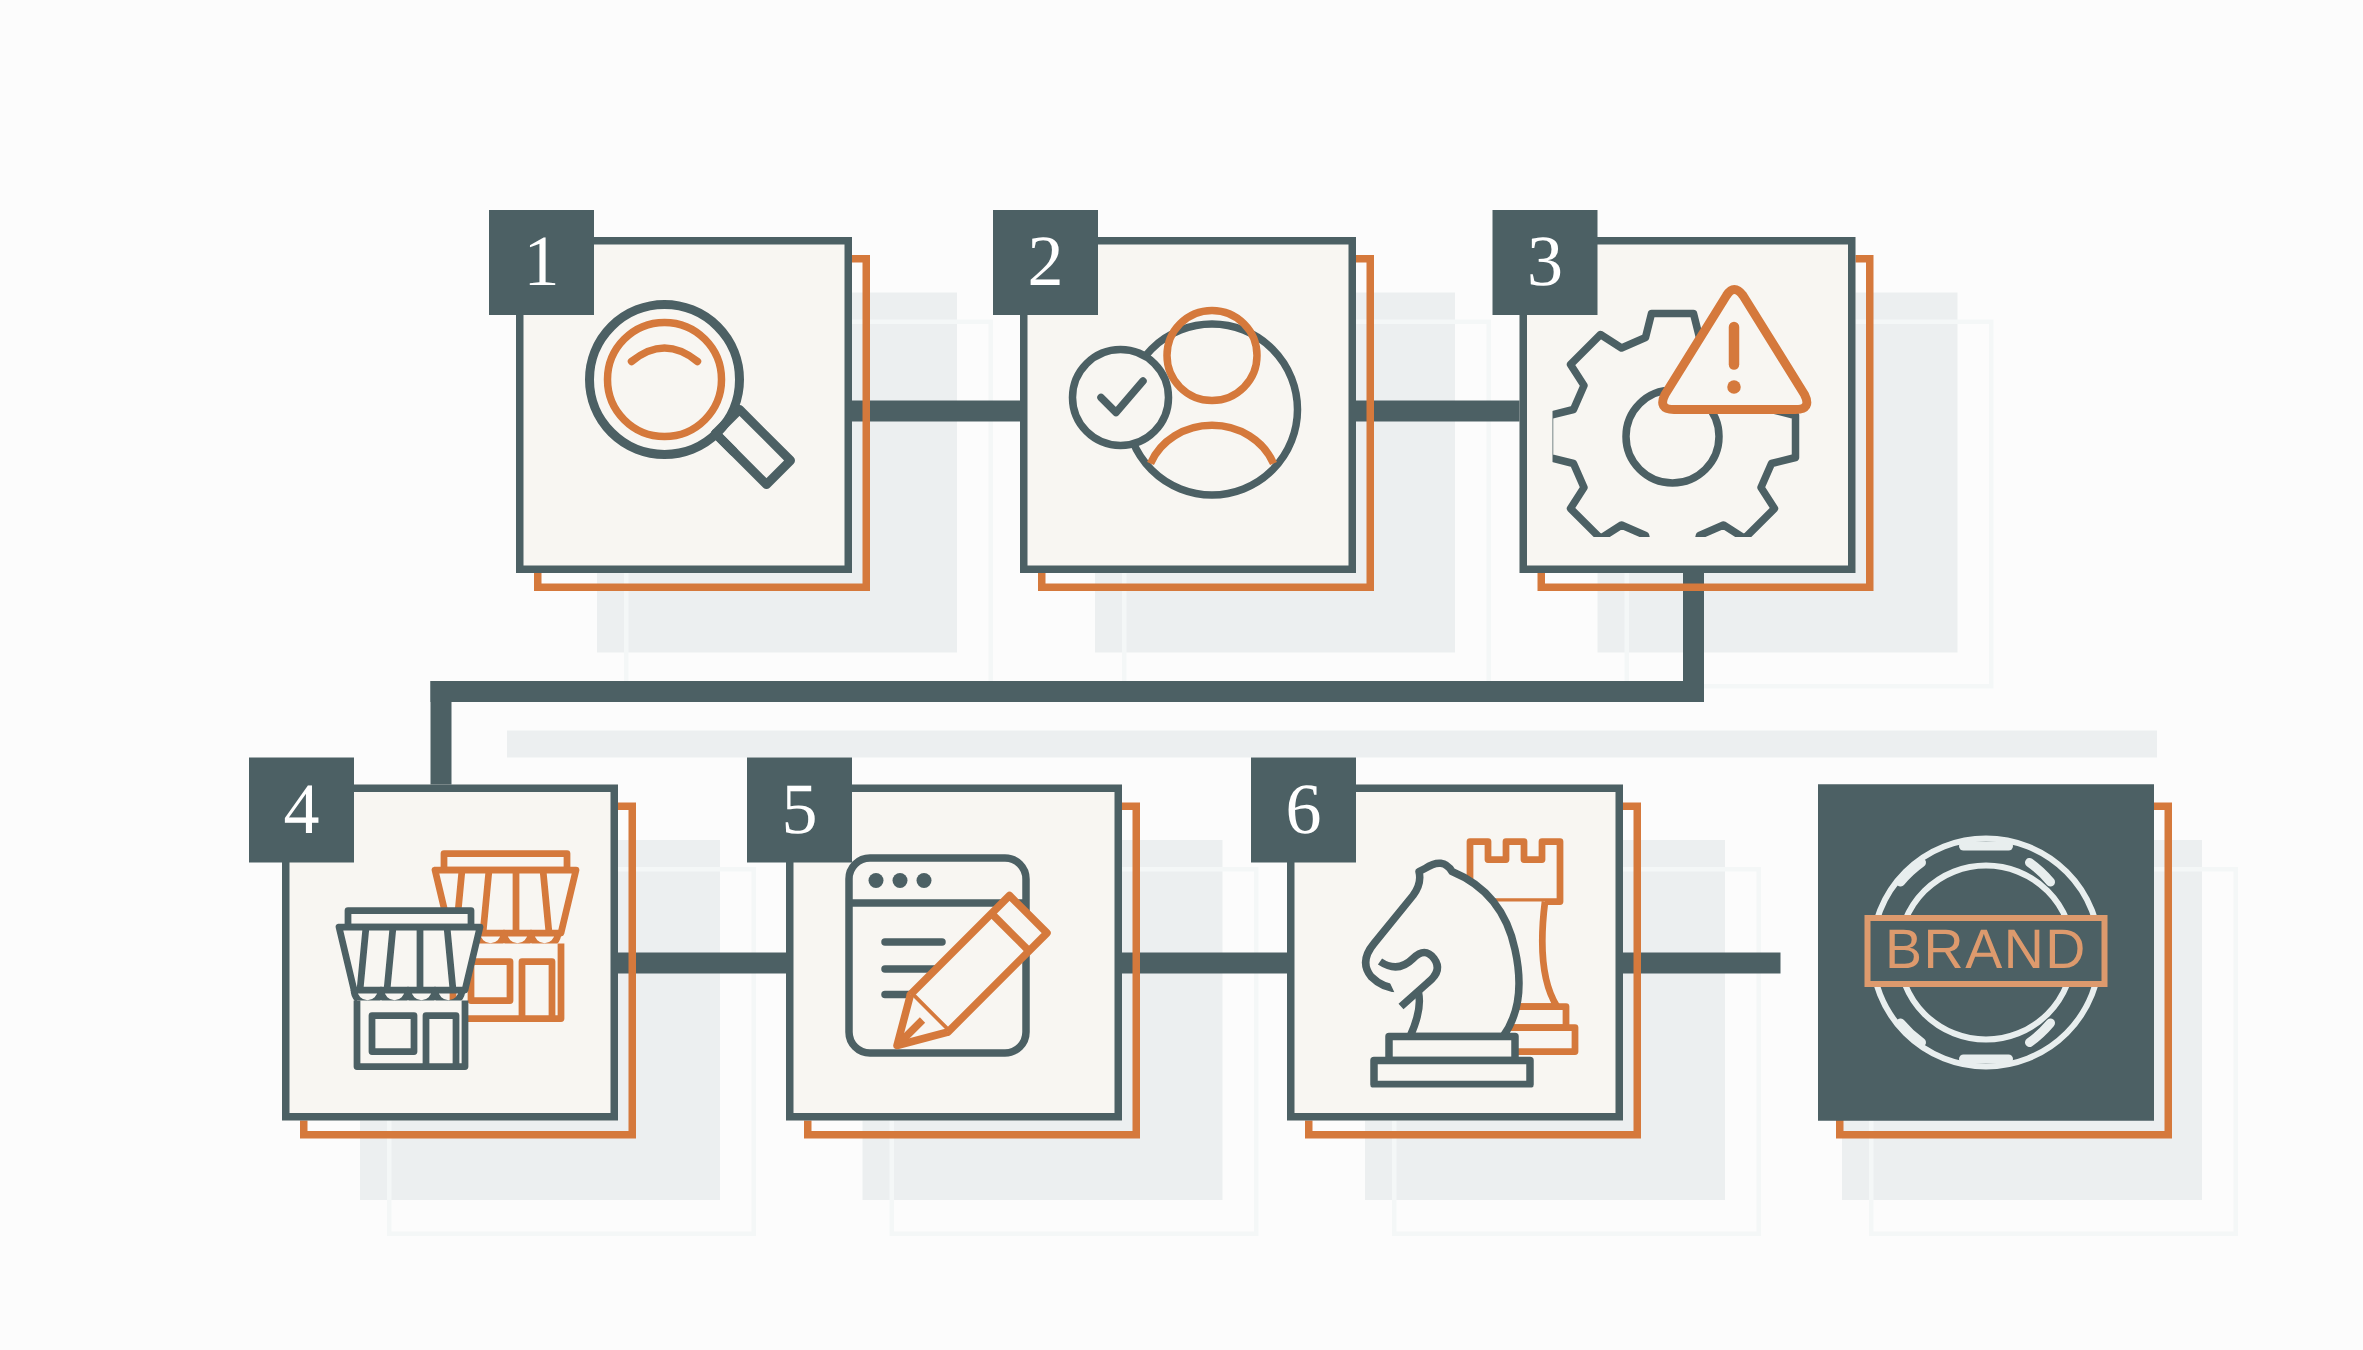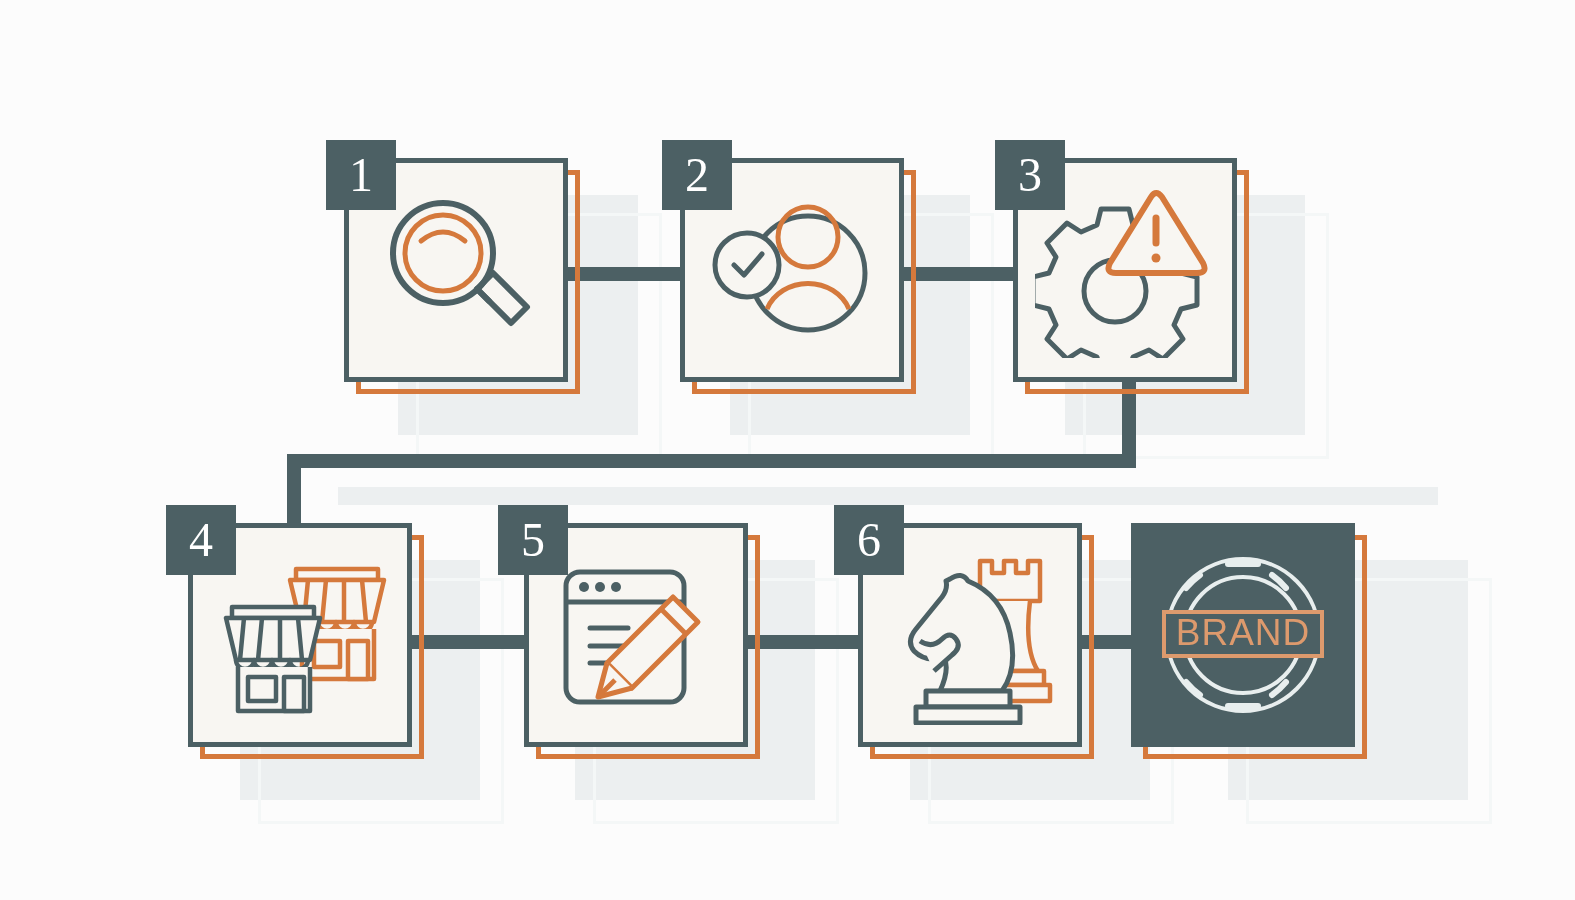--- a/index.html
+++ b/index.html
@@ -229,21 +229,21 @@
             <rect x="36" y="162" width="104" height="16"></rect>
           </g>
         </svg>
       </div>
     </div>
   </div>
   <div class="badge" style="left:834px;top:505px;">
     <span>6</span>
   </div>
 
-  <div class="card dark" style="left:1131px;top:523px;width:224px;height:264px;">
+  <div class="card dark" style="left:1212px;top:523px;width:224px;height:264px;">
     <div class="shadow-frame" style="left:12px;top:12px;width:224px;height:224px;"></div>
     <div class="surface" style="left:0;top:0;width:224px;height:224px;">
       <div class="icon-wrap">
         <svg width="190" height="190" viewBox="0 0 190 190" fill="none">
           <circle cx="95" cy="95" r="76" stroke="#e8eeee" stroke-width="4"></circle>
           <circle cx="95" cy="95" r="58" stroke="#e8eeee" stroke-width="4"></circle>
 
           <g stroke="#e8eeee" stroke-width="6" stroke-linecap="round" fill="none">
             <path d="M80 24 h30"></path>
             <path d="M80 166 h30"></path>

